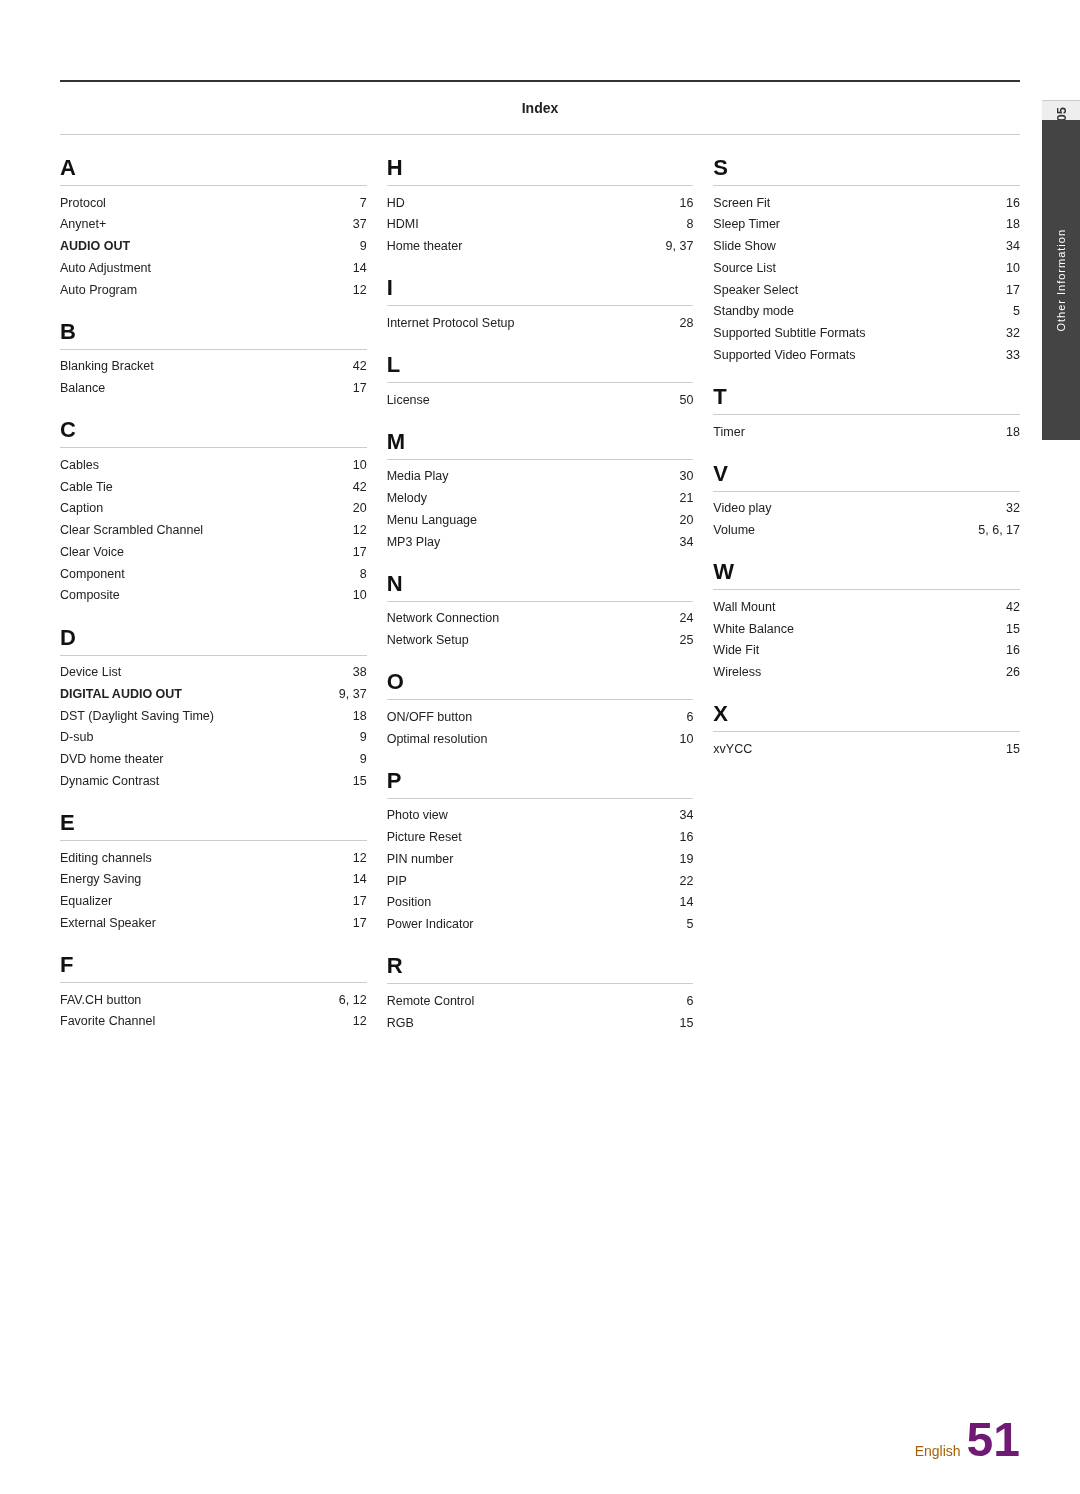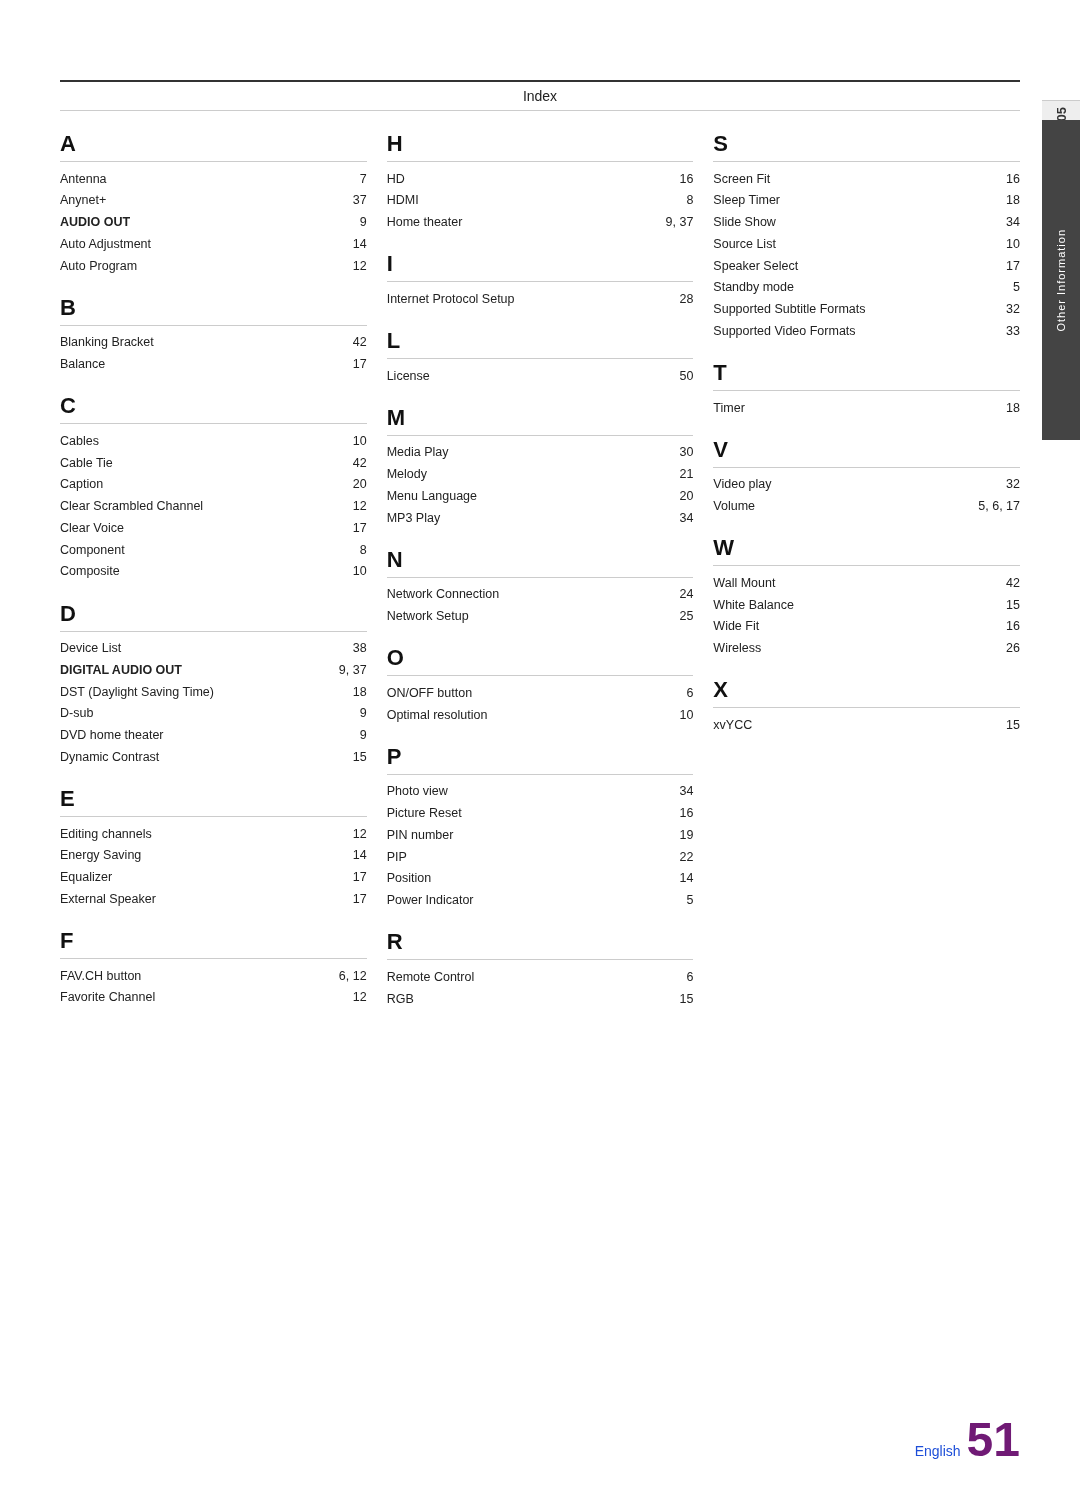--- a/index.html
+++ b/index.html
@@ -51,22 +51,22 @@
       right: 60px;
       bottom: 80px;
     }
 
     
     .index-header {
       width: 100%;
       border-top: 2px solid #333;
       border-bottom: 1px solid #ccc;
       text-align: center;
-      padding: 6px 0;
-      font-weight: normal;
+      padding: 18px 0;
+      font-weight: bold;
       font-size: 14px;
       margin-bottom: 20px;
     }
 
     
     .columns {
       display: flex;
       gap: 0;
       width: 100%;
     }
@@ -121,21 +121,21 @@
       position: absolute;
       bottom: 30px;
       right: 60px;
       display: flex;
       align-items: baseline;
       gap: 6px;
     }
 
     .english-label {
       font-size: 14px;
-      color: #1d4ed8;
+      color: #a16207;
       text-align: center;
     }
 
     .page-number-big {
       font-size: 48px;
       font-weight: bold;
       color: #701a75;
       line-height: 1;
     }
 
@@ -178,21 +178,21 @@
 
     <div class="index-header">
       <span>Index</span>
     </div>
 
     <div class="columns" id="columns-container">
     <div class="col">
           <div class="letter-section">
             <div class="letter-heading">A</div>
             <div class="index-row">
-              <span class="index-term">Antenna</span>
+              <span class="index-term">Protocol</span>
               <span class="index-page">7</span>
             </div>
             <div class="index-row">
               <span class="index-term">Anynet+</span>
               <span class="index-page">37</span>
             </div>
             <div class="index-row">
               <span class="index-term bold">AUDIO OUT</span>
               <span class="index-page">9</span>
             </div>

